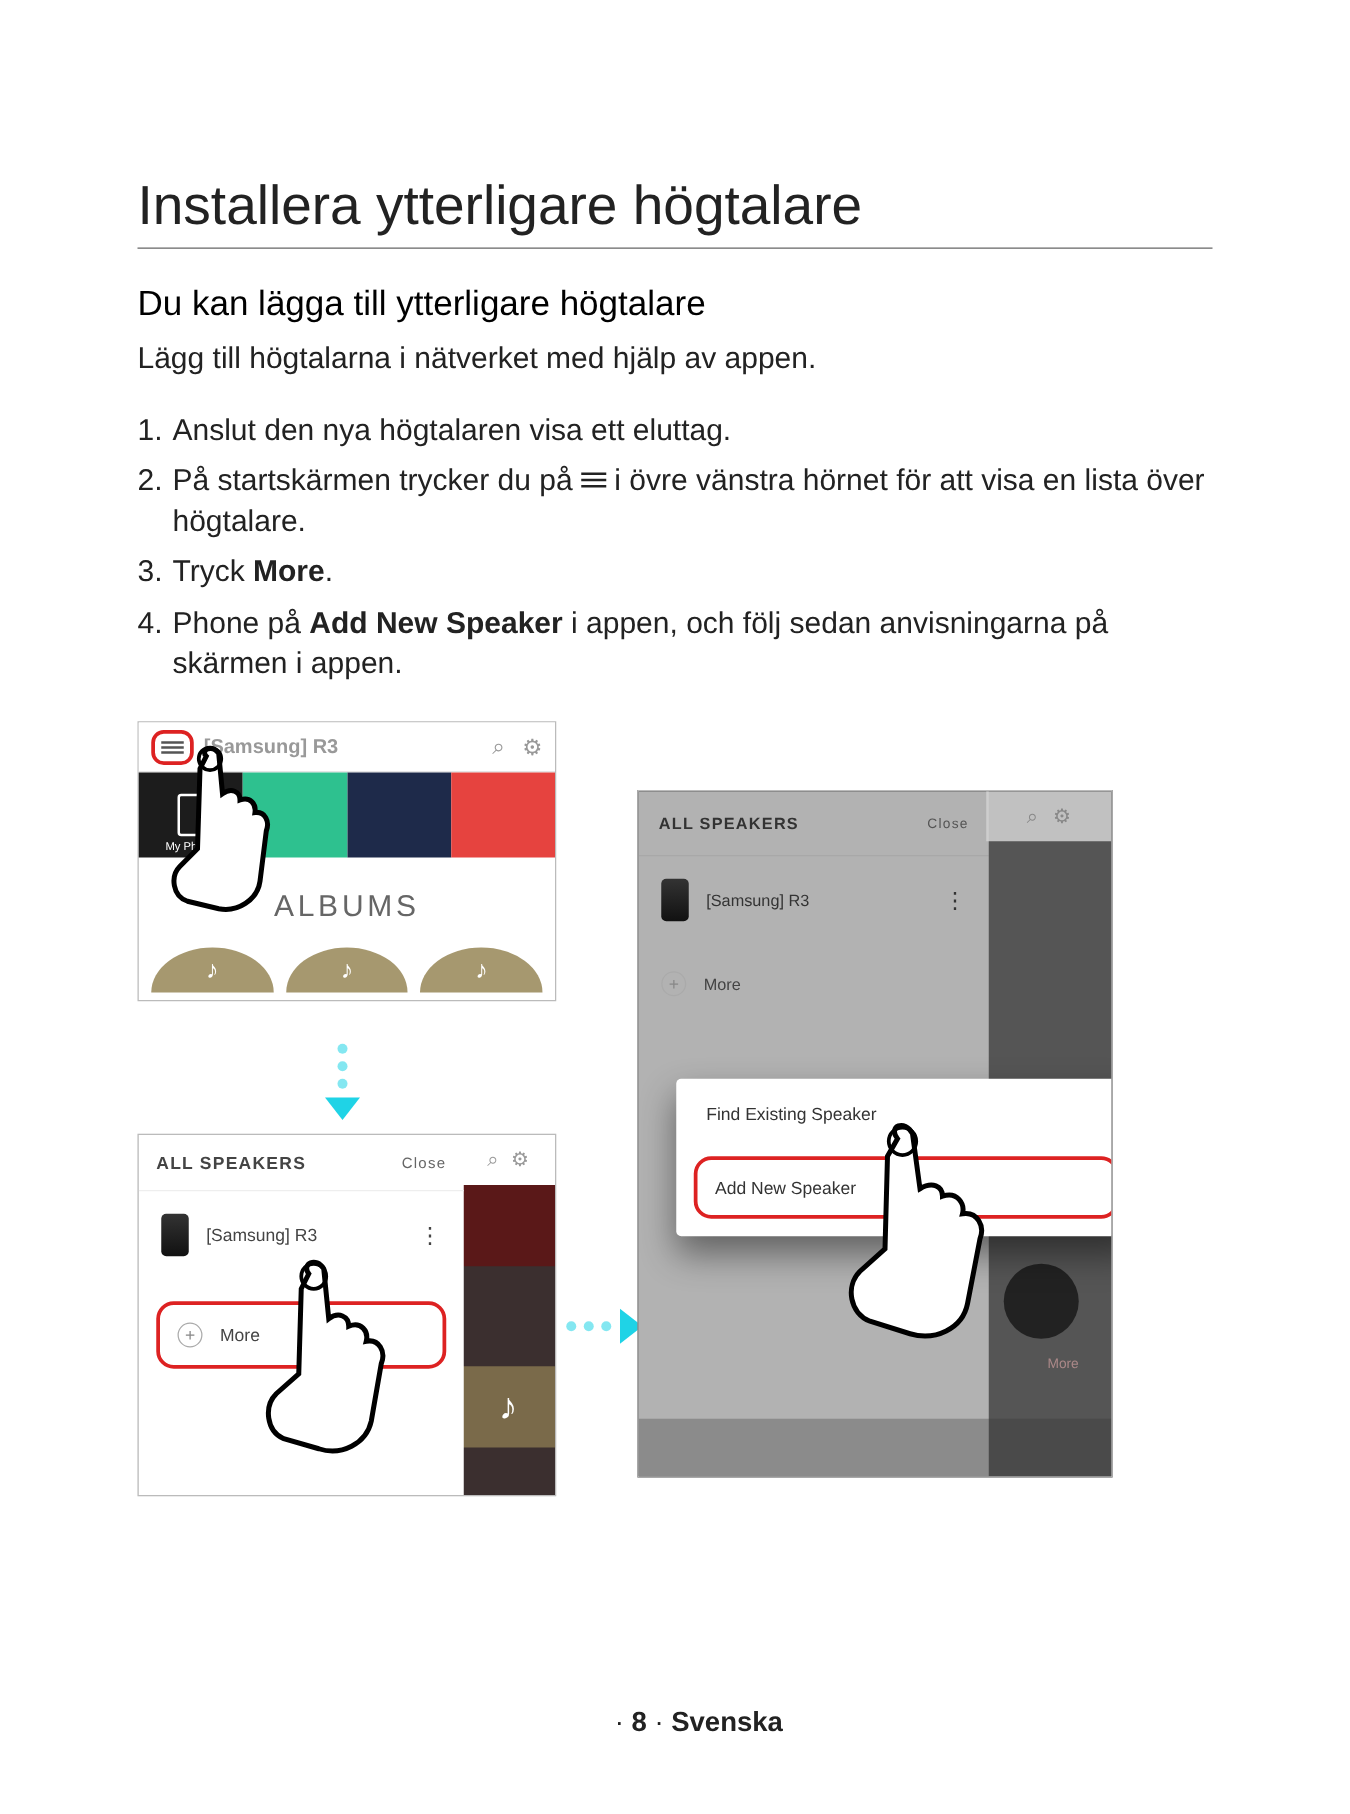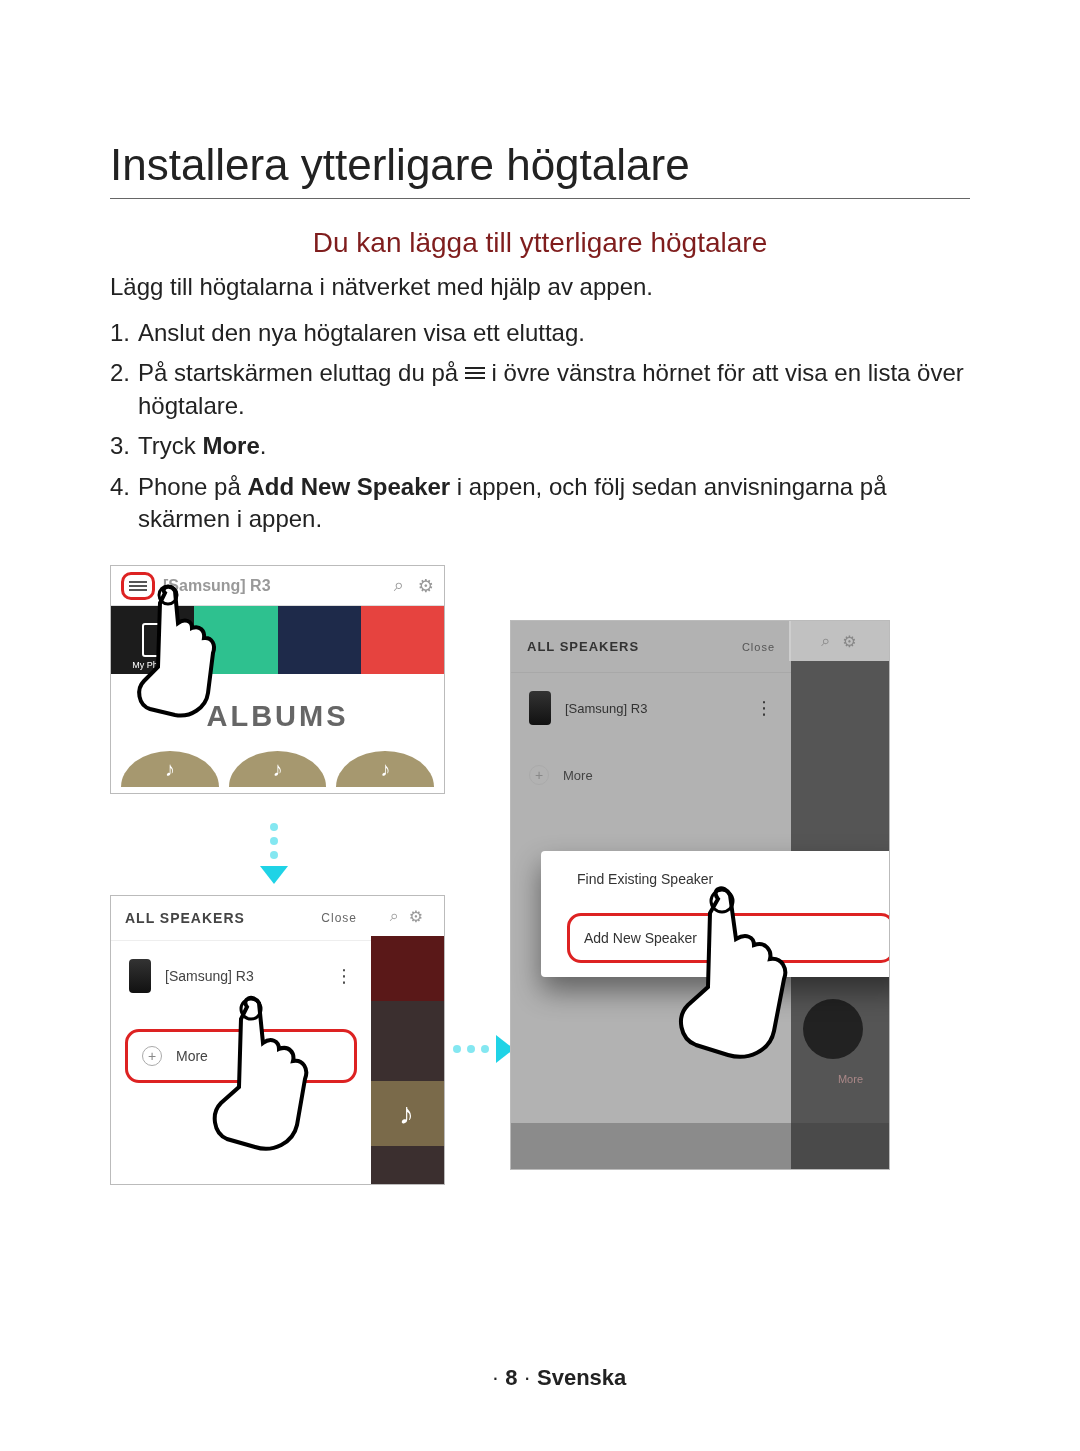--- a/index.html
+++ b/index.html
@@ -17,27 +17,26 @@
   h1 {
     font-size: 44px;
     font-weight: 400;
     border-bottom: 1px solid #666;
     padding-bottom: 8px;
     margin-bottom: 28px;
   }
   h2 {
     font-size: 28px;
     font-weight: 400;
-    color: #7f1d1d;
+    color: #000000;
     margin-bottom: 14px;
-    text-align: center;
   }
   .intro {
     font-size: 24px;
-    margin-bottom: 16px;
+    margin-bottom: 28px;
   }
   ol {
     list-style: none;
     counter-reset: step;
     font-size: 24px;
     line-height: 1.35;
   }
   ol li {
     counter-increment: step;
     padding-left: 28px;
@@ -109,24 +108,24 @@
   .s1-icons { display:flex; gap:14px; color:#999; font-size:18px;}
   .s1-tiles { display:flex; height:68px; }
   .s1-tile { flex:1; }
   .s1-t-dark { background:#1c1c1c; position:relative; display:flex; flex-direction:column; align-items:center; justify-content:flex-end; color:#fff; font-size:9px; padding-bottom:4px;}
   .s1-phone { width:22px; height:34px; border:2px solid #fff; border-radius:3px; margin-bottom:3px;}
   .s1-t-green { background:#2ec18f; }
   .s1-t-navy { background:#1e2a4a; }
   .s1-t-red { background:#e6433f; }
   .s1-albums {
     text-align:center;
-    font-size:29px;
+    font-size:24px;
     letter-spacing:3px;
     color:#666;
-    font-weight:700;
+    font-weight:400;
     padding: 26px 0 18px;
   }
   .s1-albumrow { display:flex; gap:10px; padding:0 10px 6px;}
   .s1-album {
     flex:1; height:36px; background:#a6986f;
     display:flex; align-items:center; justify-content:center;
     color:#fff; font-size:20px;
     border-top-left-radius:50% 100%;
     border-top-right-radius:50% 100%;
     overflow:hidden;
@@ -235,21 +234,20 @@
   }
   .s3-plusrow {
     display:flex; align-items:center; gap:14px;
     padding:22px 18px; font-size:13px; color:#444;
   }
   .s3-dialog {
     position:absolute; left:30px; top:230px;
     width:368px; background:#fff; border-radius:4px;
     box-shadow:0 14px 28px rgba(0,0,0,0.45);
     z-index:3;
-    padding-left:12px;
   }
   .s3-opt {
     padding:20px 24px; font-size:14px; color:#333;
   }
   .s3-opt.hl {
     margin:6px 14px 14px; padding:14px 14px;
     border:3px solid #d22; border-radius:14px;
   }
   .hand3 { position:absolute; left:560px; top:320px; width:160px; z-index:6;}
 
@@ -283,21 +281,21 @@
 <body>
 
 <div class="page">
   <h1>Installera ytterligare högtalare</h1>
   <h2>Du kan lägga till ytterligare högtalare</h2>
   <p class="intro">Lägg till högtalarna i nätverket med hjälp av appen.</p>
 
   <ol>
     <li>Anslut den nya högtalaren visa ett eluttag.</li>
     <li>
-      <span>På startskärmen eluttag du på </span>
+      <span>På startskärmen trycker du på </span>
       <span class="menu-icon-inline"><span></span><span></span><span></span></span>
       <span> i övre vänstra hörnet för att visa en lista över högtalare.</span>
     </li>
     <li>
       <span>Tryck </span><span class="bold">More</span><span>.</span>
     </li>
     <li>
       <span>Phone på </span><span class="bold">Add New Speaker</span><span> i appen, och följ sedan anvisningarna på skärmen i appen.</span>
     </li>
   </ol>

